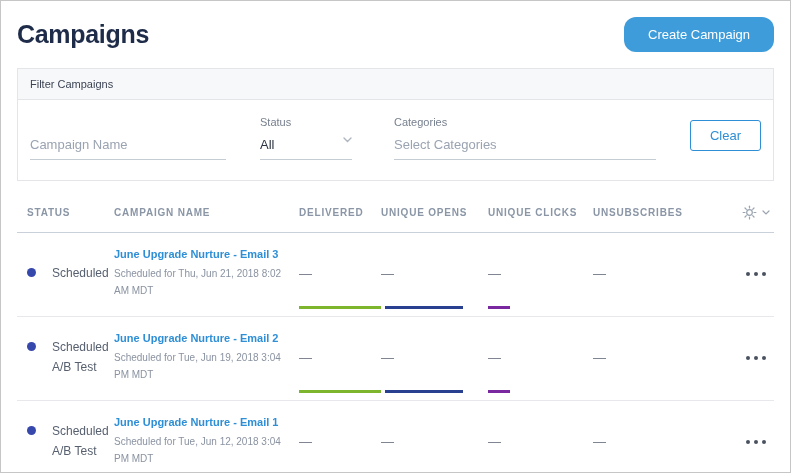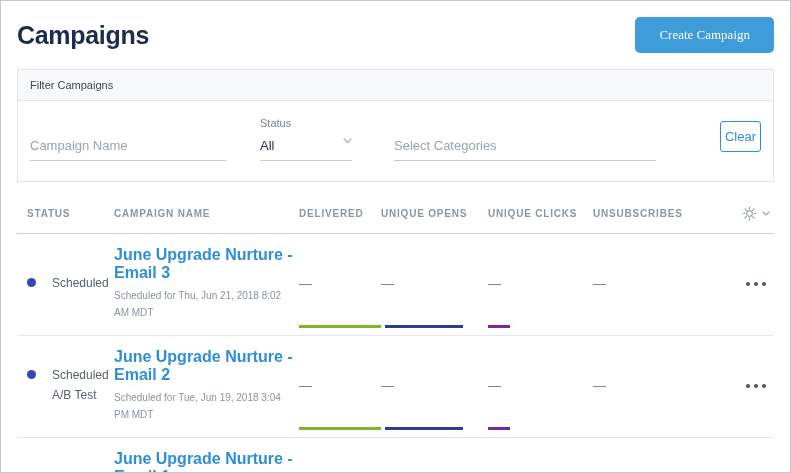--- a/index.html
+++ b/index.html
@@ -7,57 +7,57 @@
     --bar-green:#7db52c; --bar-navy:#28408f; --bar-purple:#7a28a0;
   }
   *{box-sizing:border-box;}
   html,body{margin:0;padding:0;background:#fff;}
   body{font-family:"Liberation Sans", sans-serif;}
   .page{width:791px;height:473px;border:1px solid #c6c6c6;background:#fff;overflow:hidden;position:relative;}
 
   
   .topbar{display:flex;justify-content:space-between;align-items:center;padding:16px 16px 10px 16px;}
   .page-title{font-size:25px;font-weight:700;color:var(--title);letter-spacing:-0.3px;}
-  .create-btn{background:var(--button);color:#fff;border:none;border-radius:5px;
-    padding:10px 24px;font-size:13px;font-family:Liberation Serif, serif;cursor:pointer;}
+  .create-btn{background:var(--button);color:#fff;border:none;border-radius:12px;
+    padding:10px 24px;font-size:13px;font-family:Liberation Sans, sans-serif;cursor:pointer;}
 
   
   .filter-box{margin:6px 16px 0 16px;border:1px solid #e3e5e8;background:#fff;}
   .filter-head{background:#f7f8f9;border-bottom:1px solid #e3e5e8;padding:9px 12px;
     font-size:11px;font-weight:400;color:#3c4454;}
   .filter-body{display:flex;align-items:flex-end;padding:16px 12px 20px 12px;}
   .field{display:flex;flex-direction:column;}
   .field-label{font-size:11px;color:#77808f;margin-bottom:5px;}
   .underline-input{border:none;border-bottom:1px solid #c6ccd4;background:transparent;outline:none;
     font-size:13px;color:#2c3341;padding:4px 0 7px 0;font-family:inherit;}
   .underline-input::placeholder{color:#9aa3b1;opacity:1;}
   .campaign-name-field{width:196px;margin-right:34px;}
   .status-field{width:92px;margin-right:42px;}
   .status-select{display:flex;justify-content:space-between;align-items:flex-start;cursor:pointer;
     border-bottom:1px solid #c6ccd4;padding:4px 0 7px 0;font-size:13px;color:#2c3341;}
   .categories-field{width:262px;}
   .clear-btn{margin-left:auto;align-self:center;margin-bottom:6px;background:#fff;color:var(--accent);
-    border:1px solid var(--accent);border-radius:3px;padding:7px 4px;font-size:13px;
+    border:1px solid var(--accent);border-radius:3px;padding:7px 19px;font-size:13px;
     font-family:inherit;cursor:pointer;}
 
   
   .table{margin:24px 16px 0 16px;}
   .grid{display:grid;grid-template-columns:97px 185px 82px 107px 105px 104px 1fr;}
   .thead{align-items:center;border-bottom:1px solid #c9d0d9;padding-bottom:12px;}
   .th{font-size:10px;font-weight:700;letter-spacing:0.8px;color:#8a96a6;text-transform:uppercase;}
   .pad-l{padding-left:10px;}
   .th-actions{display:flex;justify-content:flex-end;align-items:center;gap:5px;color:#9aa5b1;
     padding-right:4px;cursor:pointer;}
 
   .row{position:relative;border-bottom:1px solid #e6e8eb;align-items:center;min-height:84px;
     padding:12px 0 14px 0;}
   .status-cell{padding-left:10px;display:flex;gap:16px;align-items:flex-start;
     font-size:12px;color:#57606f;line-height:1.6;}
   .dot{width:9px;height:9px;border-radius:50%;background:var(--dot);margin-top:4px;flex:none;}
-  .name-link{display:block;font-size:16px;font-weight:700;color:var(--accent);
+  .name-link{display:block;font-size:11px;font-weight:700;color:var(--accent);
     text-decoration:none;margin-bottom:5px;cursor:pointer;}
   .sub{font-size:10px;color:#8a93a1;line-height:1.7;max-width:180px;}
   .metric{font-size:13px;color:#6e7684;}
   .row-actions{display:flex;justify-content:flex-end;align-items:center;gap:4px;
     padding-right:8px;cursor:pointer;}
   .row-actions .d{width:4px;height:4px;border-radius:50%;background:#4a5260;}
 
   .bar{position:absolute;bottom:7px;height:3px;}
   .bar-green{left:282px;width:82px;background:var(--bar-green);}
   .bar-navy{left:368px;width:78px;background:var(--bar-navy);}
@@ -89,20 +89,21 @@
           <span>All</span>
           <span>
             <svg width="9" height="6" viewBox="0 0 9 6">
                 <path d="M1 1 L4.5 4.5 L8 1" stroke="#aeb6c0" stroke-width="1.4" fill="none" stroke-linecap="round"></path>
               </svg>
           </span>
         </div>
       </div>
 
       <div class="field categories-field">
+        <div class="field-label">Categories</div>
         <input class="underline-input" type="text" value="" placeholder="Select Categories" style="">
       </div>
 
       <button class="clear-btn">Clear</button>
     </div>
   </div>
 
   <div class="table">
 
     <div class="grid thead">

